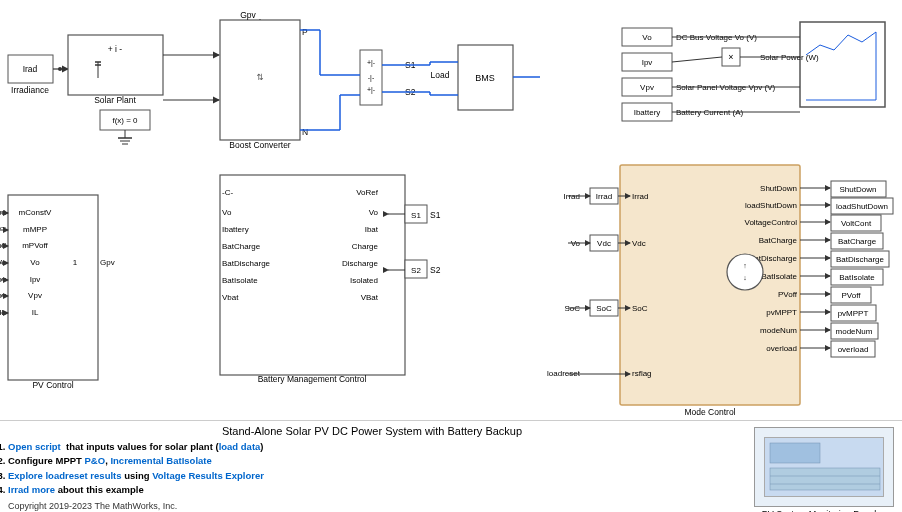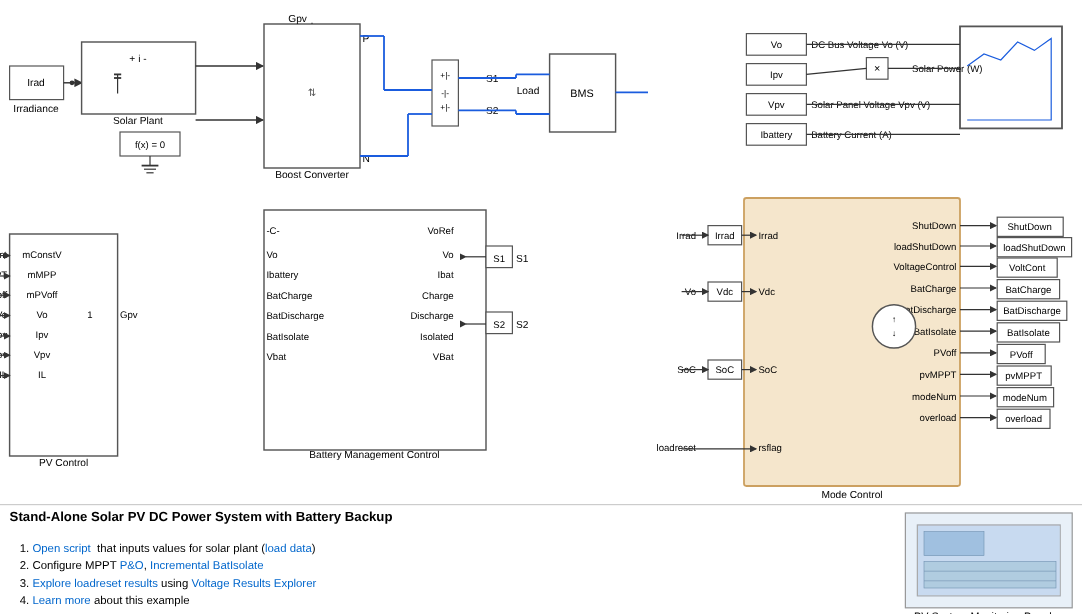--- a/index.html
+++ b/index.html
@@ -37,29 +37,31 @@
       display: flex;
       align-items: flex-start;
       padding: 4px 8px;
     }
 
     .bottom-text {
       flex: 1;
     }
 
     .bottom-text .title {
-      font-weight: bold;
+      font-weight: normal;
       font-size: 11px;
-      margin-bottom: 14px;
+      margin-bottom: 3px;
+      text-align: center;
     }
 
     .bottom-text ol {
-      margin-left: 19px;
+      margin-left: 0;
       font-size: 9.5px;
       line-height: 1.5;
+      font-weight: bold;
     }
 
     .bottom-text ol li a {
       color: #0066cc;
       text-decoration: none;
     }
 
     .copyright {
       font-size: 9px;
       color: #333;
@@ -362,23 +364,24 @@
         <a href="#">Open script</a>
         &nbsp;that inputs values for solar plant (<a href="#">load data</a>)
       </li>
       <li>
         Configure MPPT <a href="#">P&amp;O</a>, <a href="#">Incremental BatIsolate</a>
       </li>
       <li>
         <a href="#">Explore loadreset results</a> using <a href="#">Voltage Results Explorer</a>
       </li>
       <li>
-        <a href="#">Learn more</a> about this example
+        <a href="#">Irrad more</a> about this example
       </li>
     </ol>
+    <div class="copyright">Copyright 2019-2023 The MathWorks, Inc.</div>
   </div>
 
   <div style="display:flex; flex-direction:column; align-items:center; margin-left:8px;">
     <div class="monitor-panel">
       <div class="monitor-inner">
         <svg width="120" height="60" xmlns="http://www.w3.org/2000/svg">
           <rect width="120" height="60" fill="#c8daf0"></rect>
           <rect x="5" y="5" width="50" height="20" fill="#a0c0e0" stroke="#7090b0" stroke-width="0.5"></rect>
           <rect x="5" y="30" width="110" height="22" fill="#b0cce0" stroke="#7090b0" stroke-width="0.5"></rect>
           <line x1="5" y1="38" x2="115" y2="38" stroke="#7090b0" stroke-width="0.5"></line>

